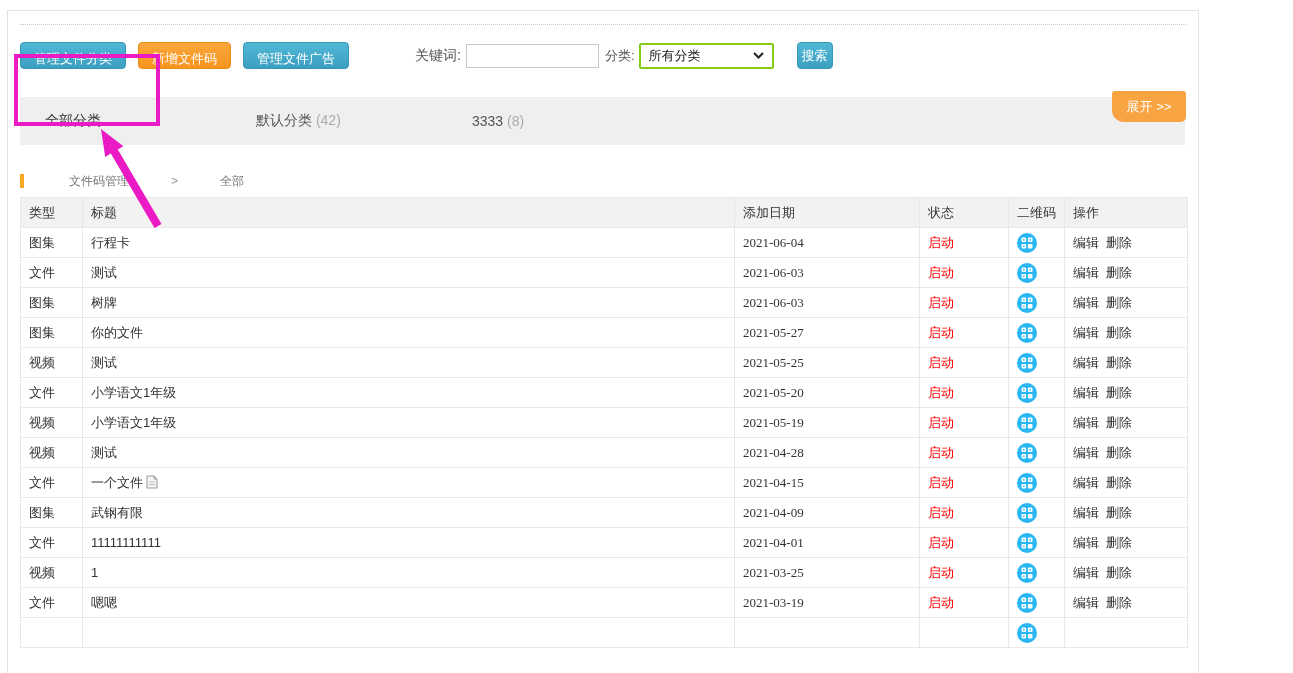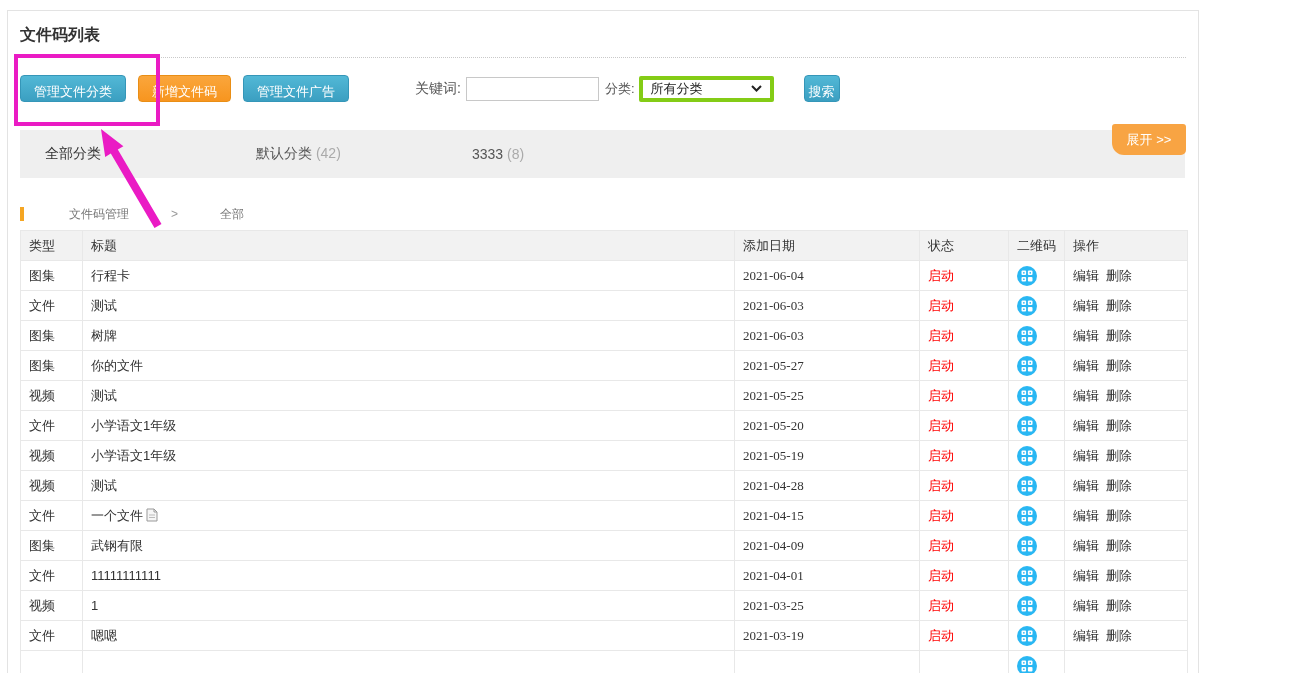--- a/index.html
+++ b/index.html
@@ -18,24 +18,24 @@
   .btn-orange { background:linear-gradient(#faa63c,#f7951f); border:1px solid #e98e15; }
   .btn + .btn { margin-left:12px; }
   .hamburger-icon { width:13px; height:10px; display:inline-block;
     background:repeating-linear-gradient(to bottom,#fff 0 2px,transparent 2px 4px); }
   .plus-icon { width:13px; height:13px; display:inline-block; border-radius:2px;
     background:linear-gradient(#f7951f,#f7951f) center/9px 2px no-repeat,
                linear-gradient(#f7951f,#f7951f) center/2px 9px no-repeat,#fff; }
   .kw-label { margin-left:66px; font-size:14px; color:#555; }
   .cat-label { margin-left:6px; font-size:13px; color:#555; }
   .kw-input { margin-left:5px; width:133px; height:24px; border:1px solid #c8c8c8; padding:0 5px; font-size:13px; }
-  .select-box { margin-left:4px; width:135px; height:26px; border:4px solid #84cc16; border-radius:2px;
+  .select-box { margin-left:4px; width:135px; height:26px; border:2px solid #84cc16; border-radius:2px;
     display:inline-flex; align-items:center; justify-content:space-between; padding:0 8px;
     font-size:13px; color:#222; background:#fff; cursor:pointer; }
-  .btn-search { margin-left:30px; width:36px; justify-content:flex-end; padding:0; }
+  .btn-search { margin-left:23px; width:36px; justify-content:center; padding:0; }
 
   
   .category-bar { margin:28px 13px 0 12px; height:48px; background:#efefef; position:relative; }
   .cat-tab { position:absolute; top:50%; transform:translateY(-50%); font-size:14px; color:#555; cursor:pointer; white-space:nowrap; }
   .cat-tab .count { color:#aaa; }
   .cat-tab.active { color:#333; }
   .tab-0 { left:25px; } .tab-1 { left:236px; } .tab-2 { left:452px; }
   .expand-btn { position:absolute; top:-6px; right:-1px; width:74px; height:31px;
     background:#f8a443; color:#fff; font-size:13px; border:none;
     border-radius:3px 3px 5px 12px; cursor:pointer; }
@@ -63,21 +63,20 @@
   .highlight-box { position:absolute; left:14px; top:54px; width:146px; height:72px;
     border:4px solid #ea1bc4; pointer-events:none; z-index:50; }
   .annotation-arrow { position:absolute; left:0; top:0; width:1293px; height:673px;
     pointer-events:none; z-index:50; }
 </style>
 </head>
 <body>
 
 <div class="card">
 
-  <div class="page-title">文件码列表</div>
   <div class="dotted-sep"></div>
 
   <div class="toolbar">
     <button class="btn btn-teal">
       <span class="hamburger-icon"></span>
       <span>管理文件分类</span>
     </button>
     <button class="btn btn-orange">
       <span class="plus-icon"></span>
       <span>新增文件码</span>

